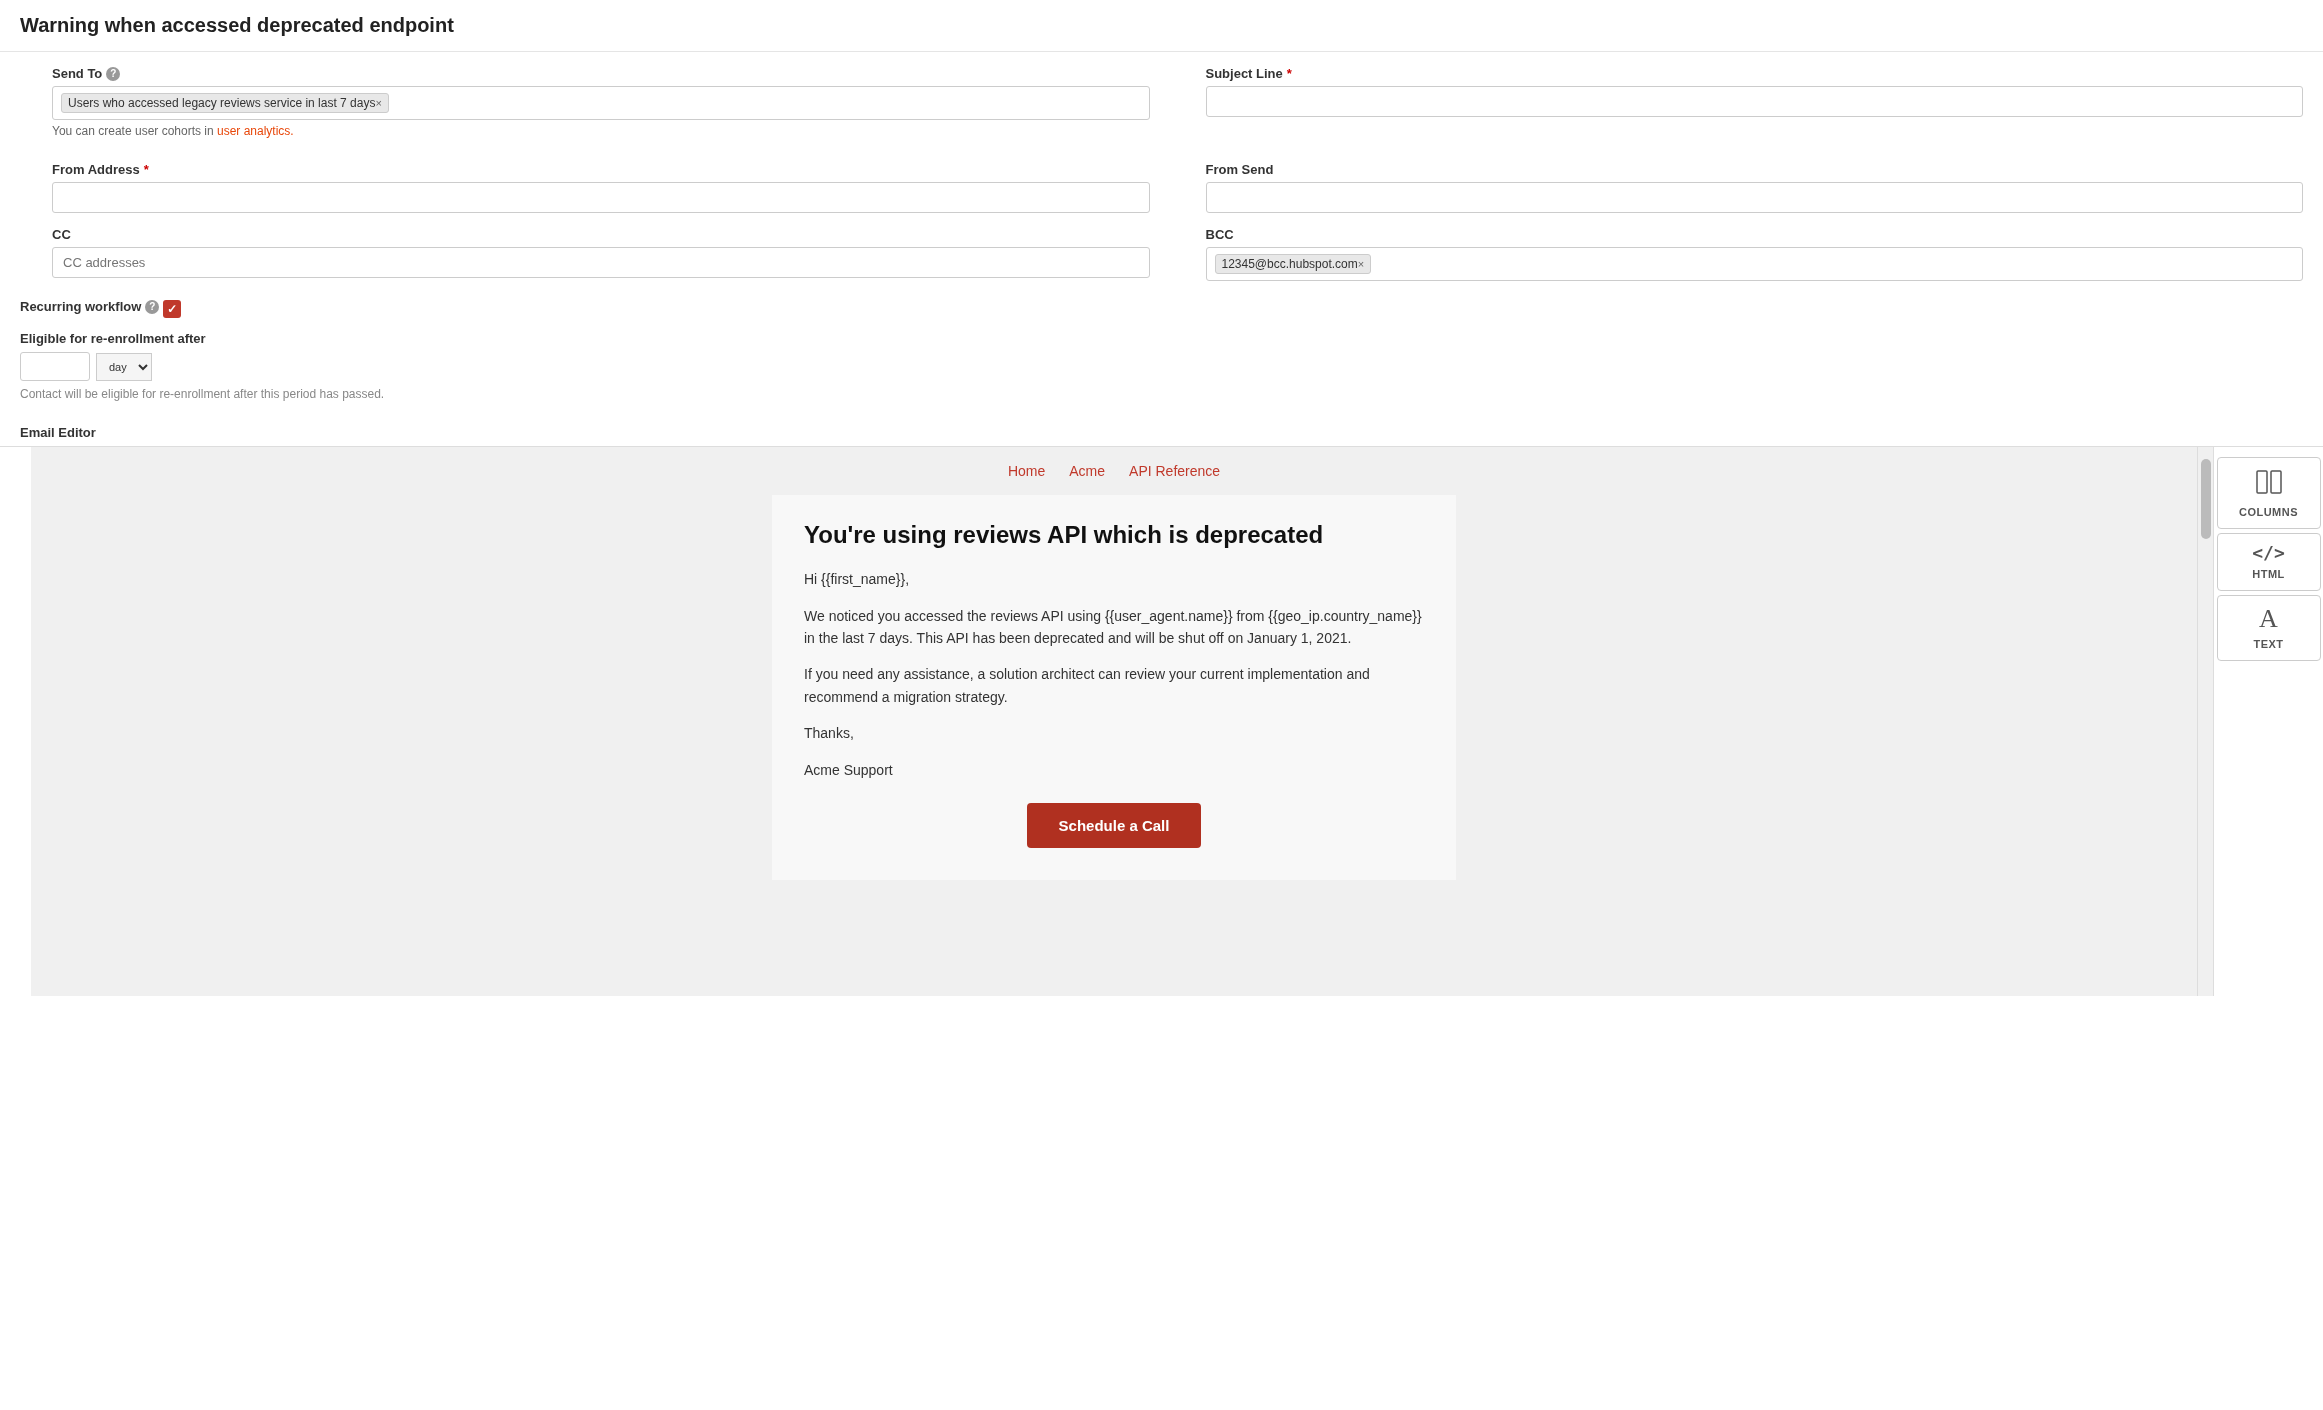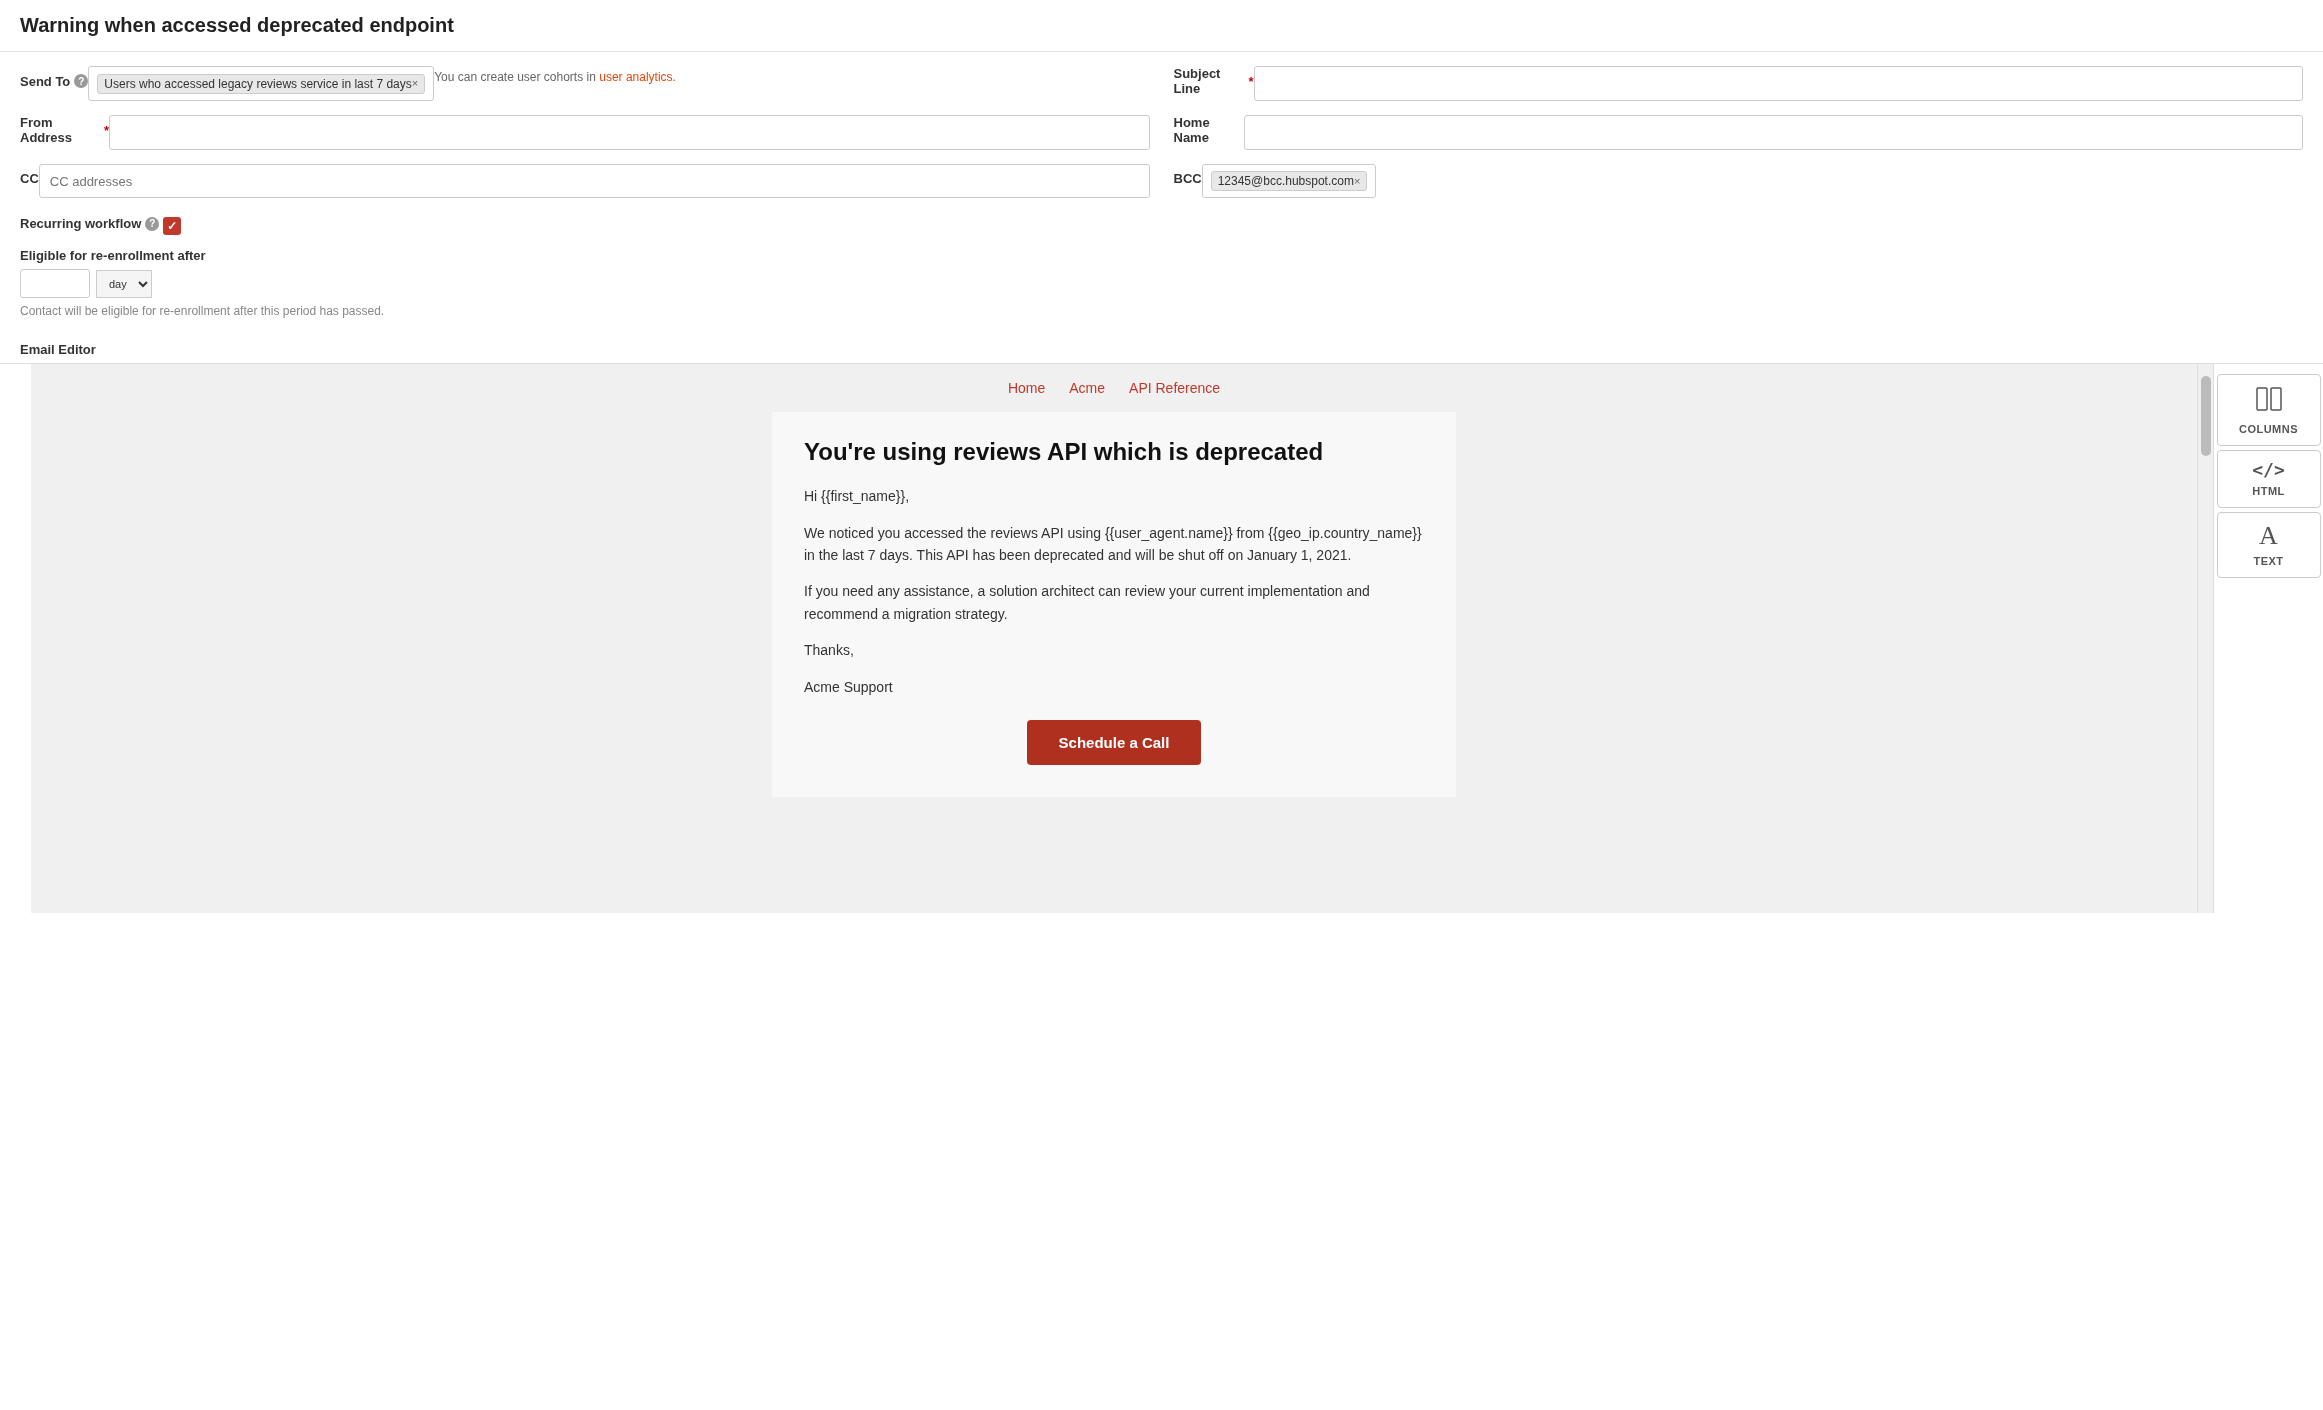--- a/index.html
+++ b/index.html
@@ -17,21 +17,22 @@
       border-bottom: 1px solid #e5e5e5;
     }
     .form-row {
       display: flex;
       gap: 24px;
       margin-bottom: 14px;
     }
     .form-group {
       flex: 1;
       display: flex;
-      flex-direction: row;
+      flex-direction: column;
+      margin-left: 32px;
     }
     .form-label {
       font-size: 13px;
       font-weight: 600;
       color: #333;
       margin-bottom: 5px;
       display: flex;
       align-items: center;
       gap: 4px;
     }
@@ -319,21 +320,21 @@
   <div class="form-row">
     <div class="form-group">
       <div class="form-label">
         <span>From Address</span>
         <span class="required-star">*</span>
       </div>
       <input class="form-input" type="text" style="">
     </div>
     <div class="form-group">
       <div class="form-label">
-        <span>Home Name</span>
+        <span>From Send</span>
       </div>
       <input class="form-input" type="text" style="">
     </div>
   </div>
 
   <div class="form-row">
     <div class="form-group">
       <div class="form-label">
         <span>CC</span>
       </div>

